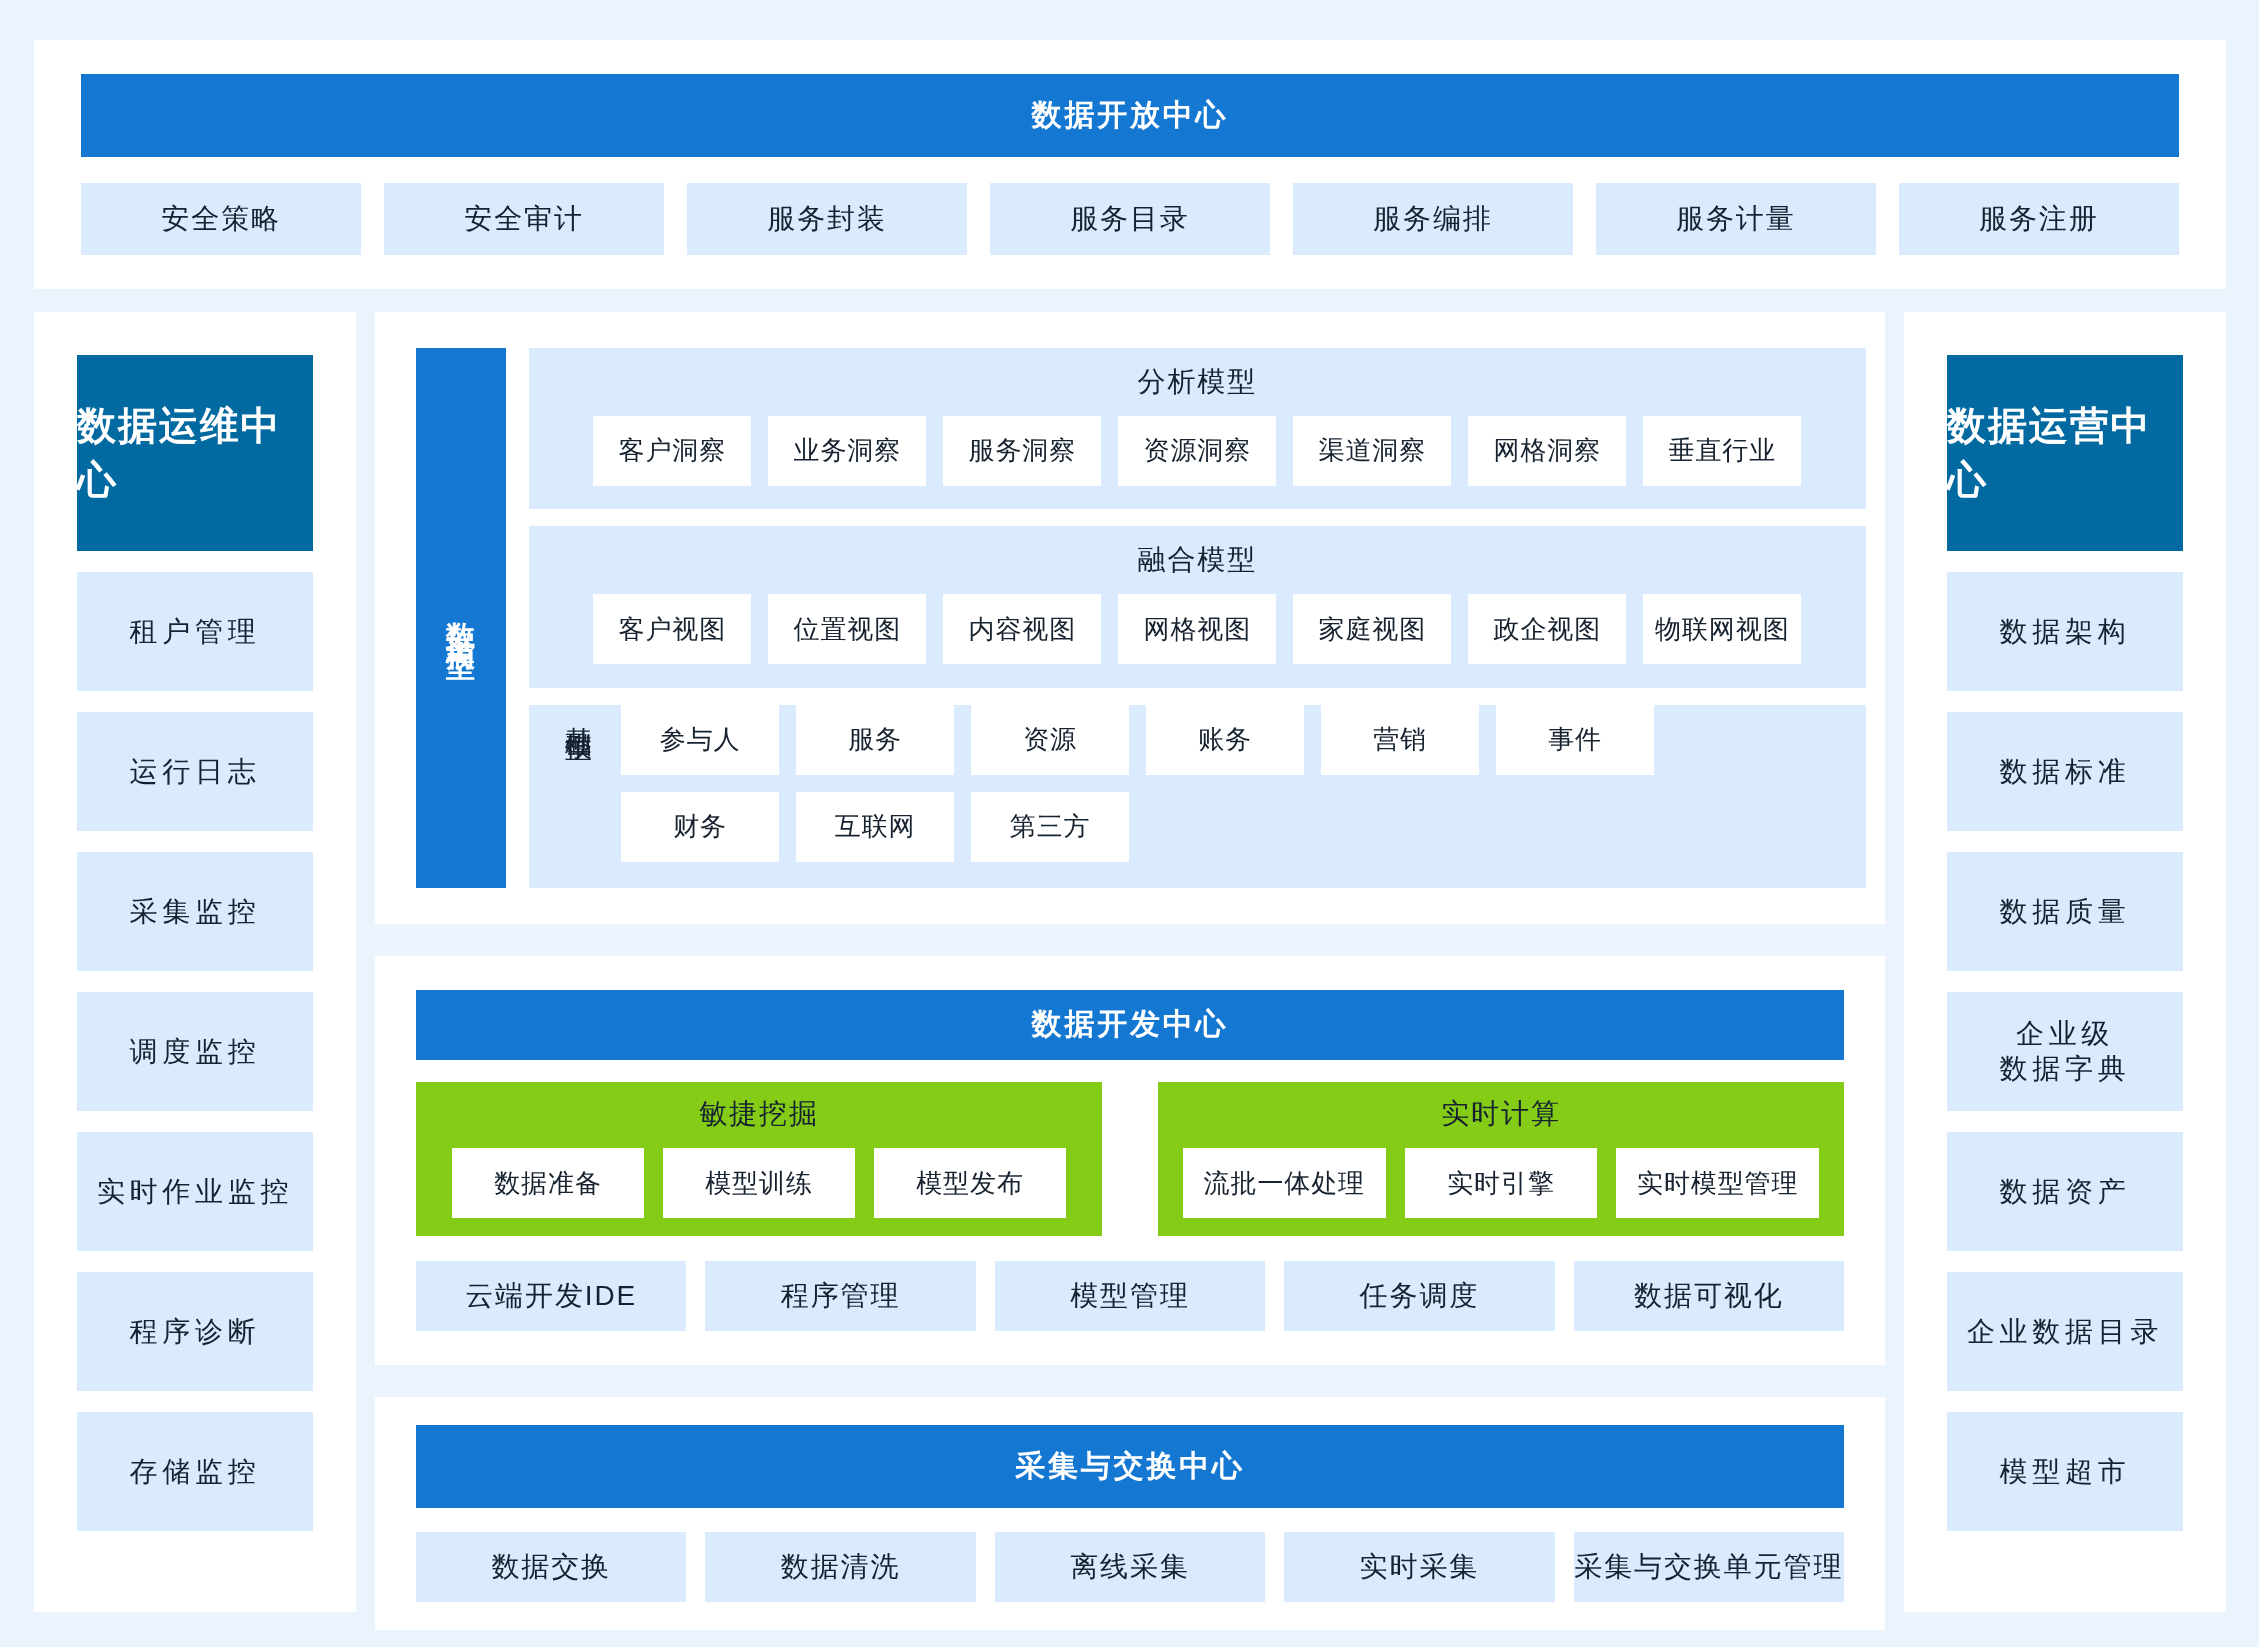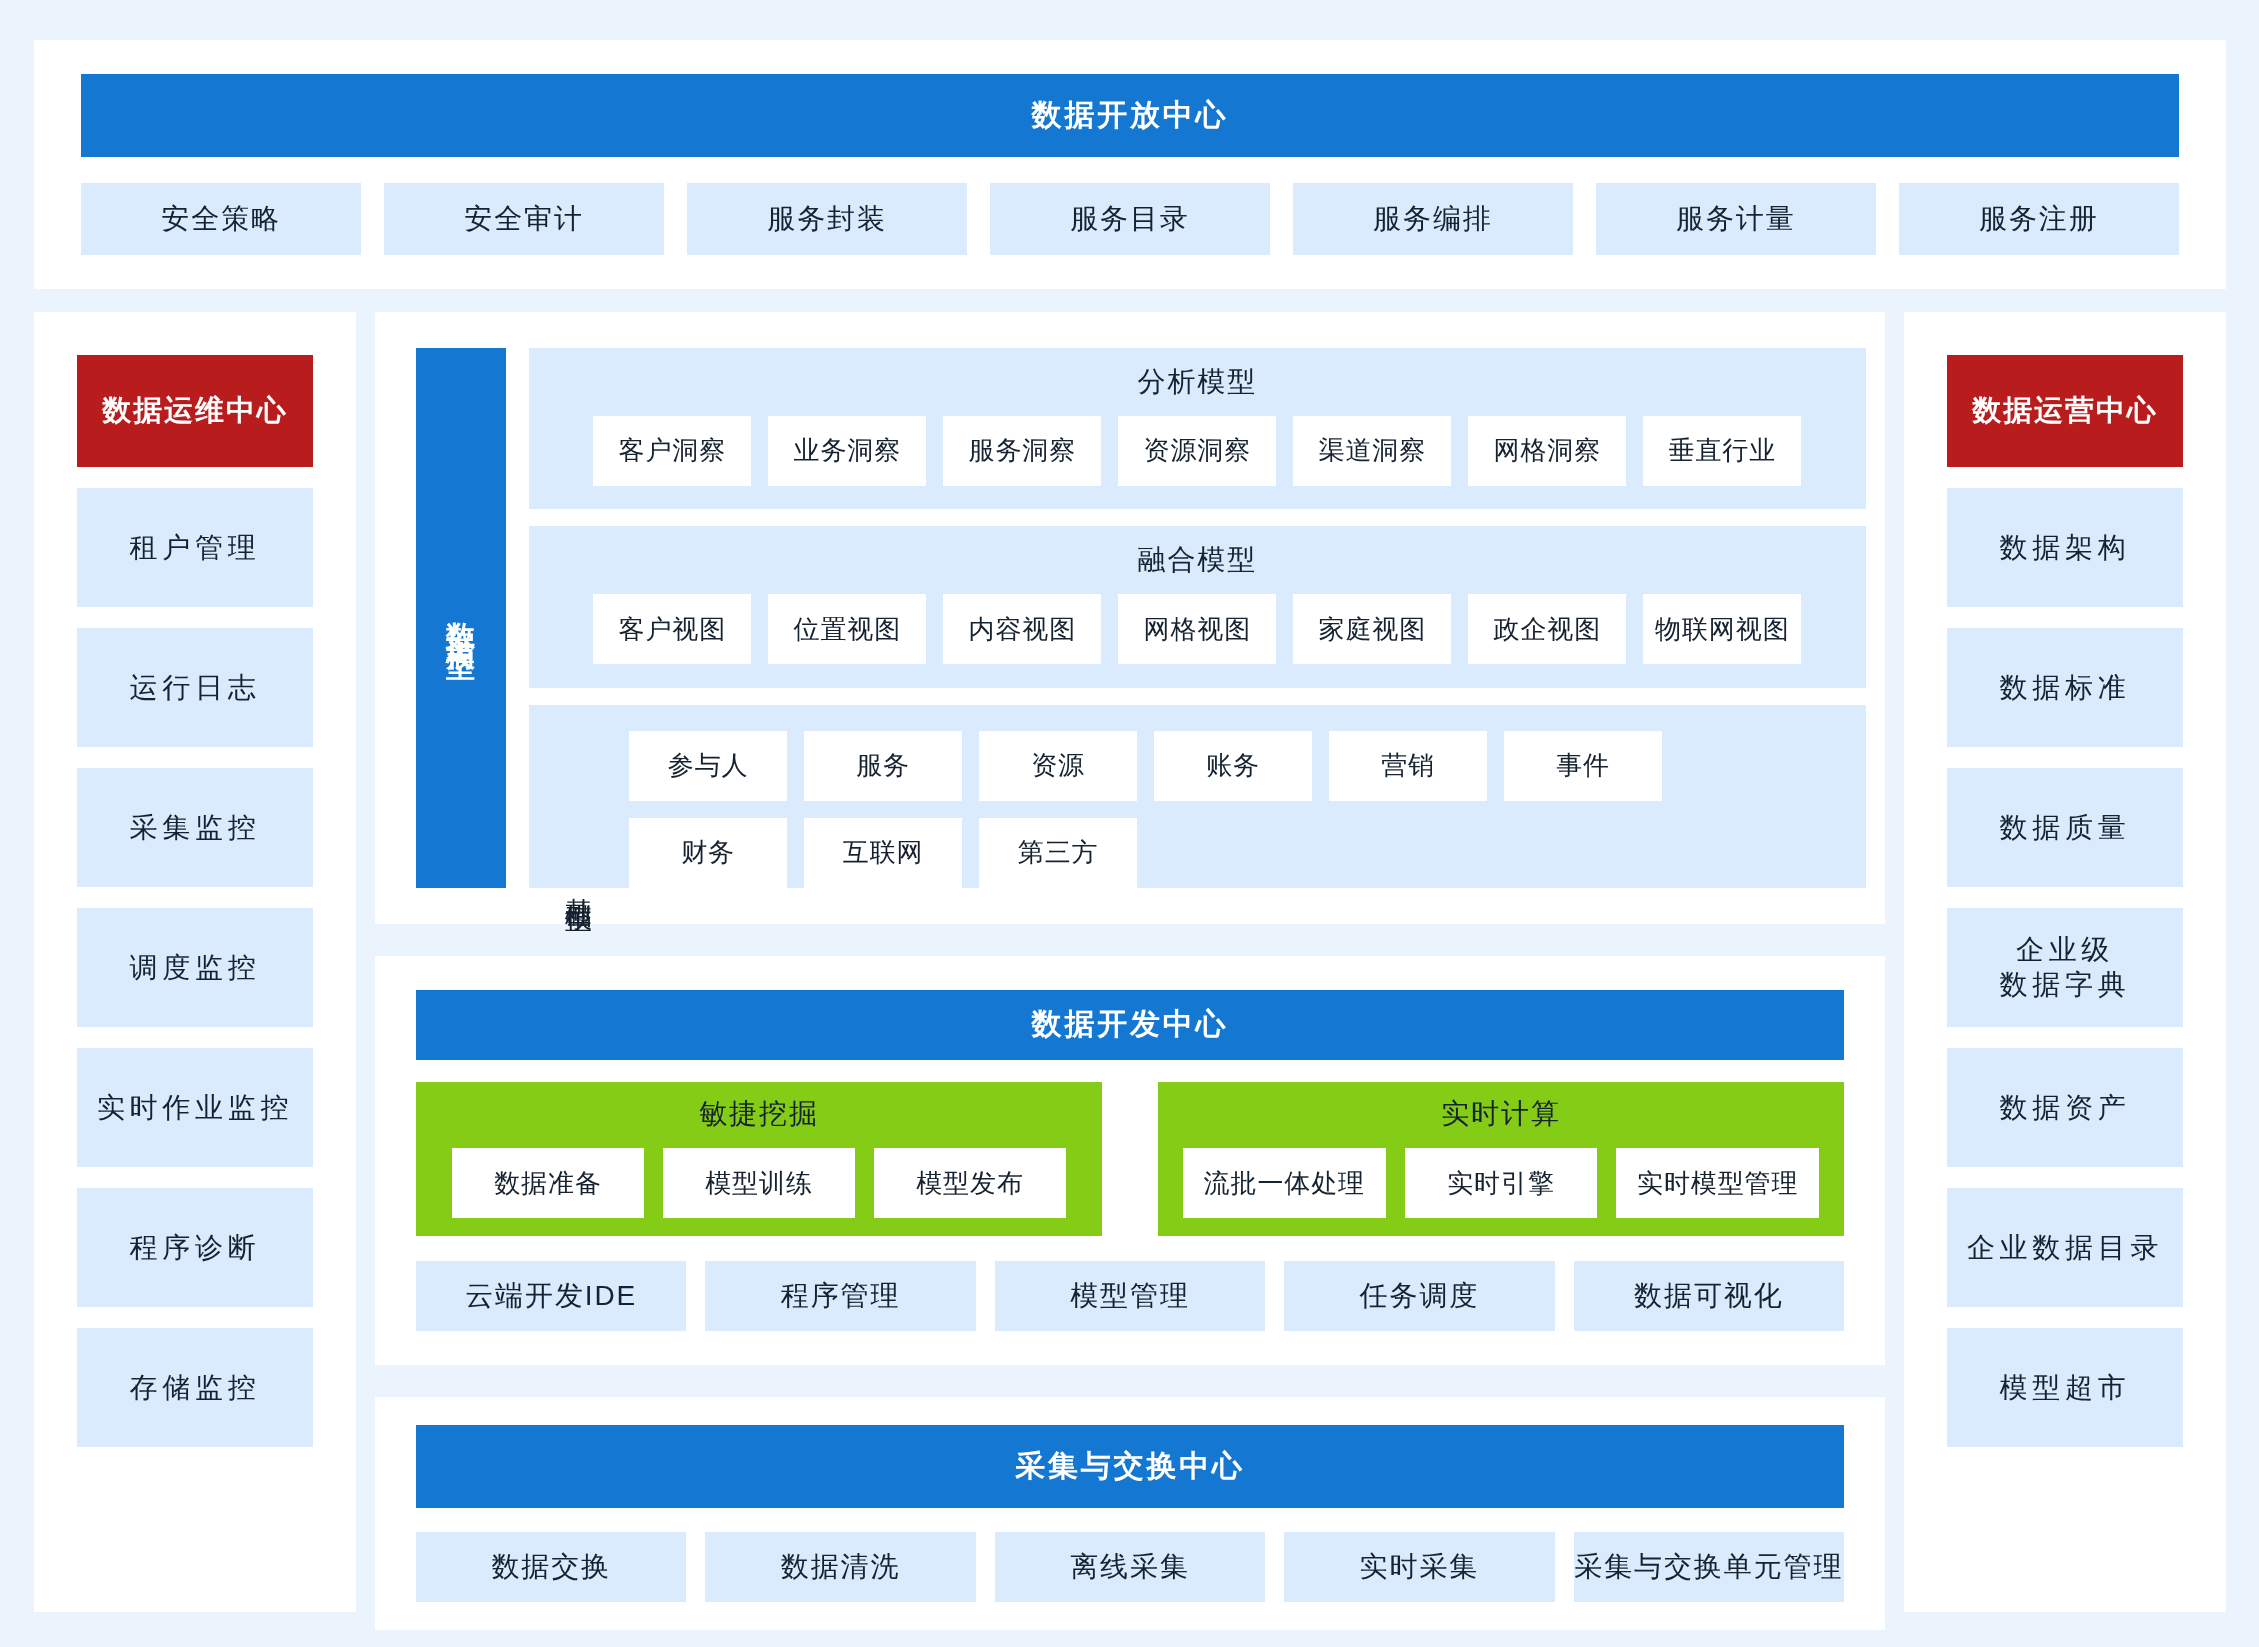--- a/index.html
+++ b/index.html
@@ -31,23 +31,23 @@
   }
 
   
   .main { flex: 1; display: flex; gap: 19px; min-height: 0; }
 
   .side-card {
     width: 322px; flex: none; background: #fff;
     padding: 43px 43px; display: flex; flex-direction: column; gap: 21px;
   }
   .side-header {
-    height: 112px; flex: none; background: #b91c1c; color: #fff;
-    display: flex; align-items: center; justify-content: center;
-    font-size: 29px; font-weight: bold; letter-spacing: 1.9px;
+    height: 196px; flex: none; background: #0369a1; color: #fff;
+    display: flex; align-items: center; justify-content: center;
+    font-size: 39px; font-weight: bold; letter-spacing: 1.9px;
   }
   .side-item {
     height: 119px; flex: none; background: #d9ebfd;
     display: flex; align-items: center; justify-content: center;
     font-size: 28px; letter-spacing: 4.7px; text-align: center;
     white-space: pre-line; line-height: 1.25; cursor: pointer;
   }
 
   .mid { flex: 1; display: flex; flex-direction: column; gap: 32px; min-width: 0; }
 
@@ -62,21 +62,21 @@
   .model-panels { flex: 1; display: flex; flex-direction: column; gap: 17px; }
   .panel { background: #d9ebfd; }
   .panel-titled { height: 162px; display: flex; flex-direction: column; align-items: center; padding-top: 15px; }
   .panel-title { font-size: 28px; font-weight: 500; letter-spacing: 1.9px; }
   .btn-row { display: flex; gap: 17px; margin-top: 15px; justify-content: center; }
   .white-btn {
     width: 158px; height: 70px; background: #ffffff;
     display: flex; align-items: center; justify-content: center;
     font-size: 26px; letter-spacing: 0.9px; cursor: pointer;
   }
-  .panel-base { height: 183px; display: flex; align-items: flex-end; gap: 8px; }
+  .panel-base { height: 183px; display: flex; align-items: flex-start; }
   .base-label {
     writing-mode: vertical-rl; text-orientation: upright;
     font-size: 27px; font-weight: 500; letter-spacing: 2.8px;
     margin: 0 24.5px 0 32px; flex: none;
   }
   .base-grid {
     display: grid; grid-template-columns: repeat(6, 158px);
     grid-auto-rows: 70px; gap: 17px;
   }
   .base-grid .white-btn { width: auto; height: auto; }

